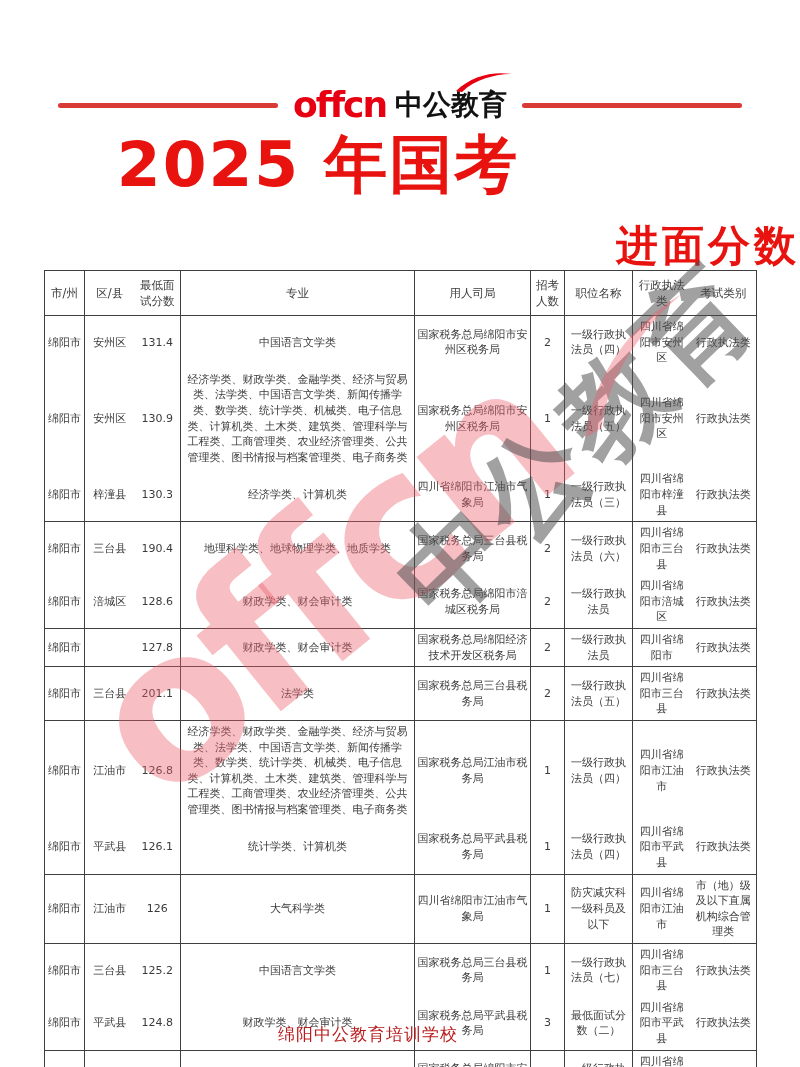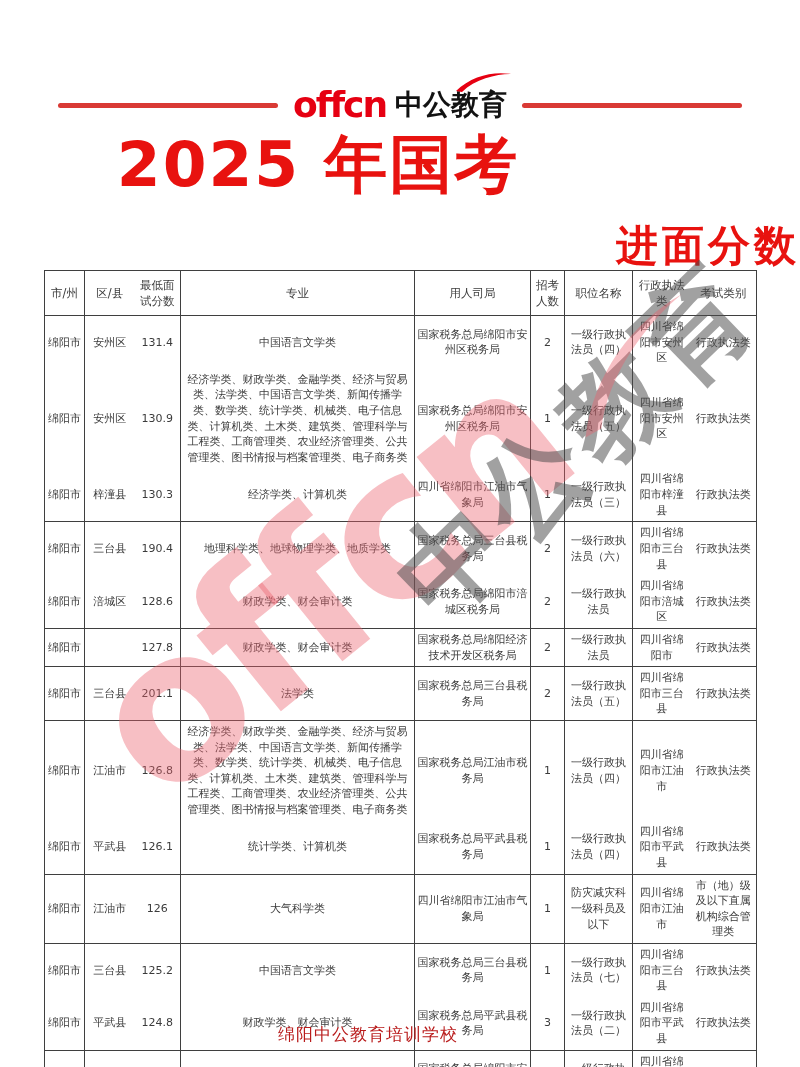--- a/index.html
+++ b/index.html
@@ -240,21 +240,21 @@
           <td class="bl">四川省绵阳市三台县</td>
           <td>行政执法类</td>
         </tr>
         <tr>
           <td>绵阳市</td>
           <td class="bl">平武县</td>
           <td>124.8</td>
           <td class="bl">财政学类、财会审计类</td>
           <td class="bl">国家税务总局平武县税务局</td>
           <td class="bl">3</td>
-          <td class="bl">一级行政执法员（二）</td>
+          <td class="bl">最低面试分数（二）</td>
           <td class="bl">四川省绵阳市平武县</td>
           <td>行政执法类</td>
         </tr>
       </tbody>
       <tbody class="group">
         <tr>
           <td>绵阳市</td>
           <td class="bl">安州区</td>
           <td>124</td>
           <td class="bl">统计学类、计算机类</td>

